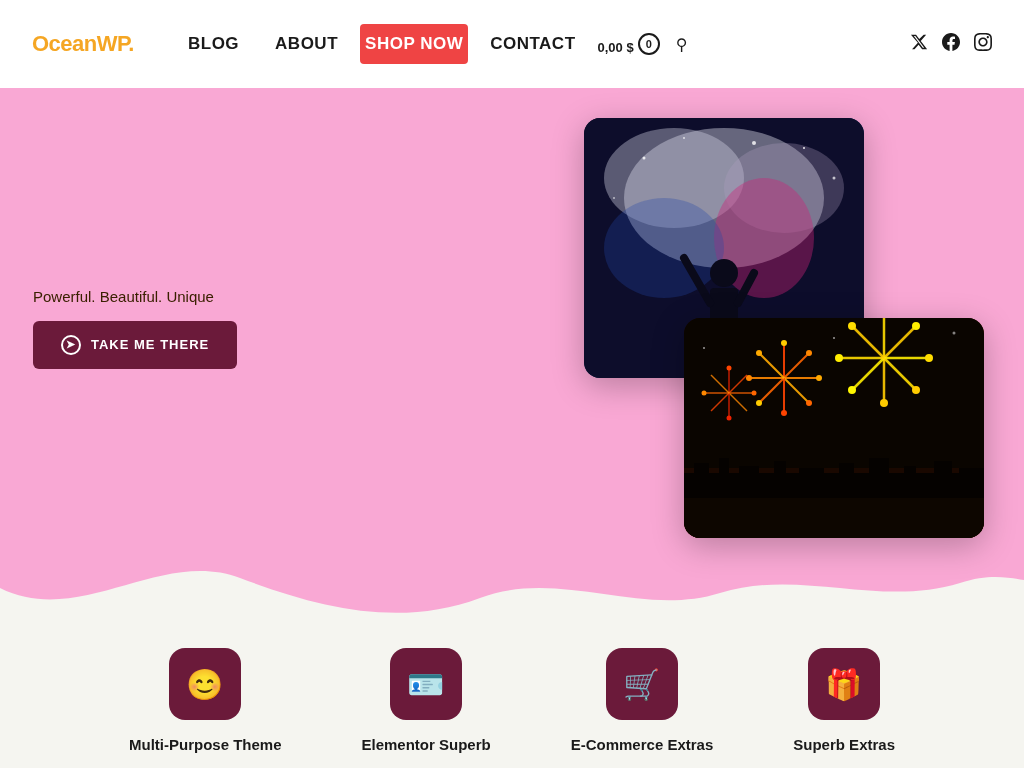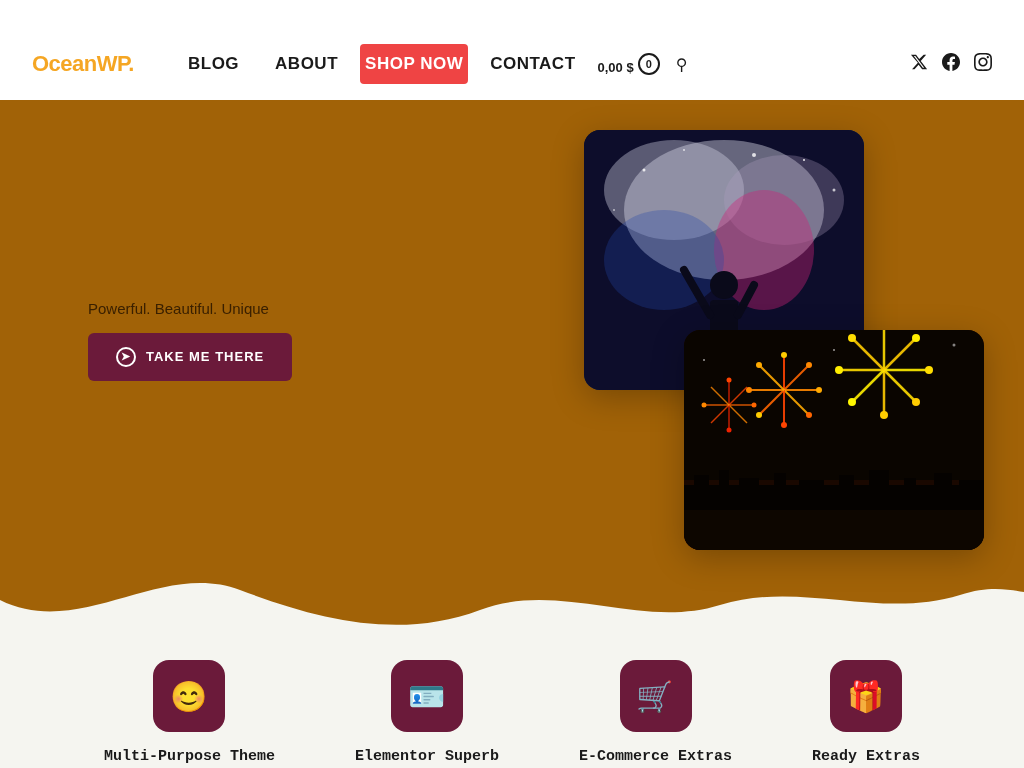--- a/index.html
+++ b/index.html
@@ -4,24 +4,23 @@
   <style>
     * { margin: 0; padding: 0; box-sizing: border-box; }
     body { font-family: 'Segoe UI', Arial, sans-serif; width: 1024px; min-height: 768px; overflow-x: hidden; }
 
     
     header {
       background: #fff;
       display: flex;
       align-items: center;
       padding: 0 32px;
-      height: 72px;
+      height: 88px;
       position: relative;
       z-index: 10;
-      margin-top: 28px;
     }
     .logo {
       font-size: 22px;
       font-weight: 800;
       color: #1a1a1a;
       margin-right: 40px;
       letter-spacing: -0.5px;
     }
     .logo span {
       color: #f5a623;
@@ -81,27 +80,27 @@
       margin-left: auto;
     }
     .social-icon {
       font-size: 18px;
       color: #1a1a1a;
       cursor: pointer;
     }
 
     
     .hero {
-      background: #a16207;
+      background: #f9a8d4;
       min-height: 540px;
       position: relative;
       overflow: hidden;
       display: flex;
       align-items: center;
-      padding: 60px 60px 120px 88px;
+      padding: 60px 60px 120px 33px;
     }
     .hero-content {
       max-width: 500px;
       z-index: 2;
     }
     .hero-subtitle {
       font-size: 15px;
       color: #3a2000;
       font-weight: 500;
       margin-bottom: 16px;
@@ -208,21 +207,20 @@
       align-items: center;
       justify-content: center;
       font-size: 30px;
       color: #fff;
     }
     .feature-label {
       font-size: 15px;
       font-weight: 600;
       color: #1a1a1a;
       text-align: center;
-      font-family: Liberation Mono, monospace;
     }
   </style>
 </head>
 <body>
 
 <header>
   <div class="logo">
     <span>OceanWP</span><span style="color:#f5a623">.</span>
   </div>
   <nav>
@@ -400,15 +398,15 @@
   <div class="feature-item">
     <div class="feature-icon-wrap">🪪</div>
     <span class="feature-label">Elementor Superb</span>
   </div>
   <div class="feature-item">
     <div class="feature-icon-wrap">🛒</div>
     <span class="feature-label">E-Commerce Extras</span>
   </div>
   <div class="feature-item">
     <div class="feature-icon-wrap">🎁</div>
-    <span class="feature-label">Ready Extras</span>
+    <span class="feature-label">Superb Extras</span>
   </div>
 </section>
 
 </body></html>

